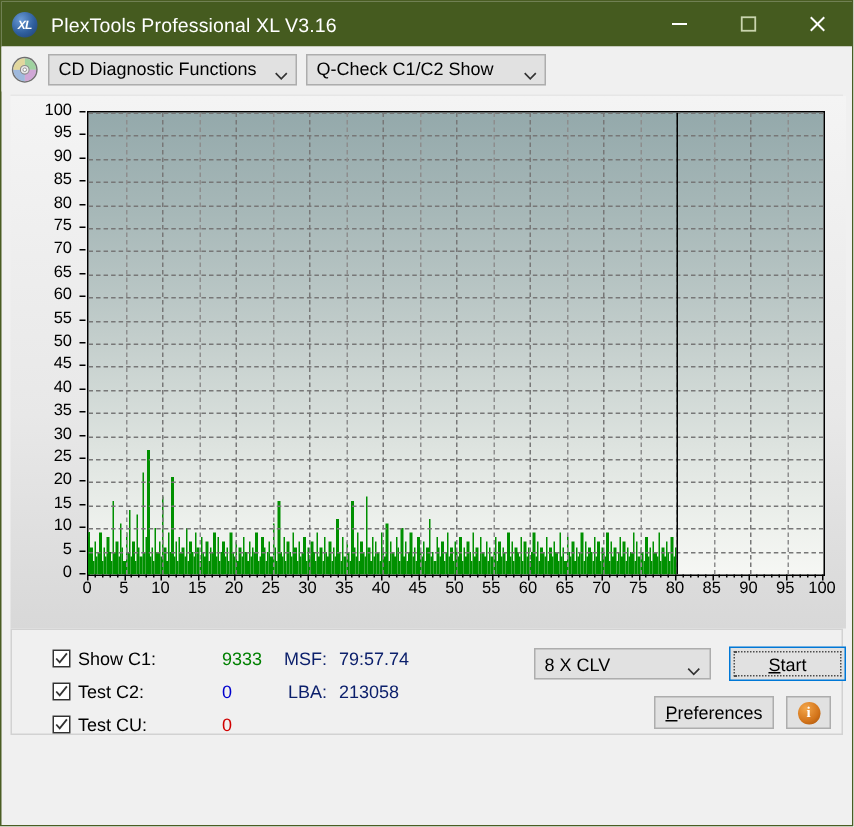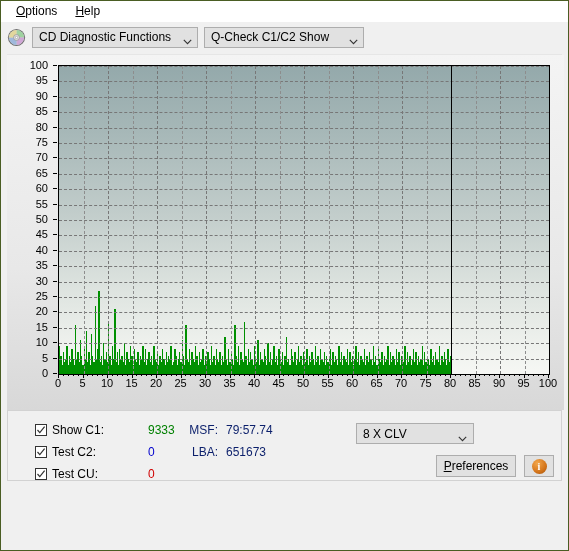--- a/index.html
+++ b/index.html
@@ -354,25 +354,43 @@
   .status-text {
     font-size: 12px;
     color: #ef2020;
   }
 </style>
 </head>
 <body>
 
 <div id="app">
 
-
-  <div class="menubar">
-    <div class="menu-item"><u>O</u><span>ptions</span></div>
-    <div class="menu-item"><u>H</u><span>elp</span></div>
+  <div class="titlebar">
+    <div class="app-icon">XL</div>
+    <div class="title-text">PlexTools Professional XL V3.16</div>
+    <div class="wincontrols">
+      <div class="wc">
+        <svg width="12" height="12" viewBox="0 0 12 12">
+            <line x1="1" y1="6" x2="11" y2="6" stroke="#ffffff" stroke-width="1.2"></line>
+          </svg>
+      </div>
+      <div class="wc">
+        <svg width="12" height="12" viewBox="0 0 12 12">
+            <rect x="1.5" y="1.5" width="9" height="9" fill="none" stroke="#c9d4ae" stroke-width="1.2"></rect>
+          </svg>
+      </div>
+      <div class="wc">
+        <svg width="12" height="12" viewBox="0 0 12 12">
+            <line x1="1.5" y1="1.5" x2="10.5" y2="10.5" stroke="#ffffff" stroke-width="1.3"></line>
+            <line x1="10.5" y1="1.5" x2="1.5" y2="10.5" stroke="#ffffff" stroke-width="1.3"></line>
+          </svg>
+      </div>
+    </div>
   </div>
+
 
   <div class="toolbar">
     <span class="disc-icon">
       <svg width="19" height="19" viewBox="0 0 19 19">
         <circle cx="9.5" cy="9.5" r="8.6" fill="#6f6f6f"></circle>
         <circle cx="9.5" cy="9.5" r="7.6" fill="#d0d0d0"></circle>
         <path d="M9.5 2 A7.6 7.6 0 0 1 17.1 9.5 L9.5 9.5 Z" fill="#9fd2a0"></path>
         <path d="M17.1 9.5 A7.6 7.6 0 0 1 9.5 17.1 L9.5 9.5 Z" fill="#d0a7d6"></path>
         <path d="M9.5 17.1 A7.6 7.6 0 0 1 1.9 9.5 L9.5 9.5 Z" fill="#9fb9dd"></path>
         <path d="M1.9 9.5 A7.6 7.6 0 0 1 9.5 1.9 L9.5 9.5 Z" fill="#e2d79d"></path>
@@ -1055,31 +1073,35 @@
             <polyline points="1.5,5 3.8,7.6 8.6,1.6" fill="none" stroke="#333333" stroke-width="1.2"></polyline>
           </svg>
       </span>
       <span class="cb-label">Test CU:</span>
     </div>
     <div class="cb-value" style="left:140px; top:56px; color:#d00000;">0</div>
 
     <div class="infolabel" style="left:150px; top:12px; width:60px;">MSF:</div>
     <div class="infovalue" style="left:218px; top:12px;">79:57.74</div>
     <div class="infolabel" style="left:150px; top:34px; width:60px;">LBA:</div>
-    <div class="infovalue" style="left:218px; top:34px;">651673</div>
+    <div class="infovalue" style="left:218px; top:34px;">213058</div>
 
     <div class="speed-combo">
       <span>8 X CLV</span>
       <span class="chev">
         <svg width="9" height="6" viewBox="0 0 9 6">
             <polyline points="0.8,0.8 4.5,4.6 8.2,0.8" fill="none" stroke="#333333" stroke-width="1.1"></polyline>
           </svg>
       </span>
     </div>
 
+    <div class="btn" id="btn-start">
+      <span class="focusring"></span>
+      <span><u>S</u><span>tart</span></span>
+    </div>
 
     <div class="btn" id="btn-preferences">
       <span><u>P</u><span>references</span></span>
     </div>
 
     <div class="btn" id="btn-info">
       <span class="info-glyph">i</span>
     </div>
   </div>
 

